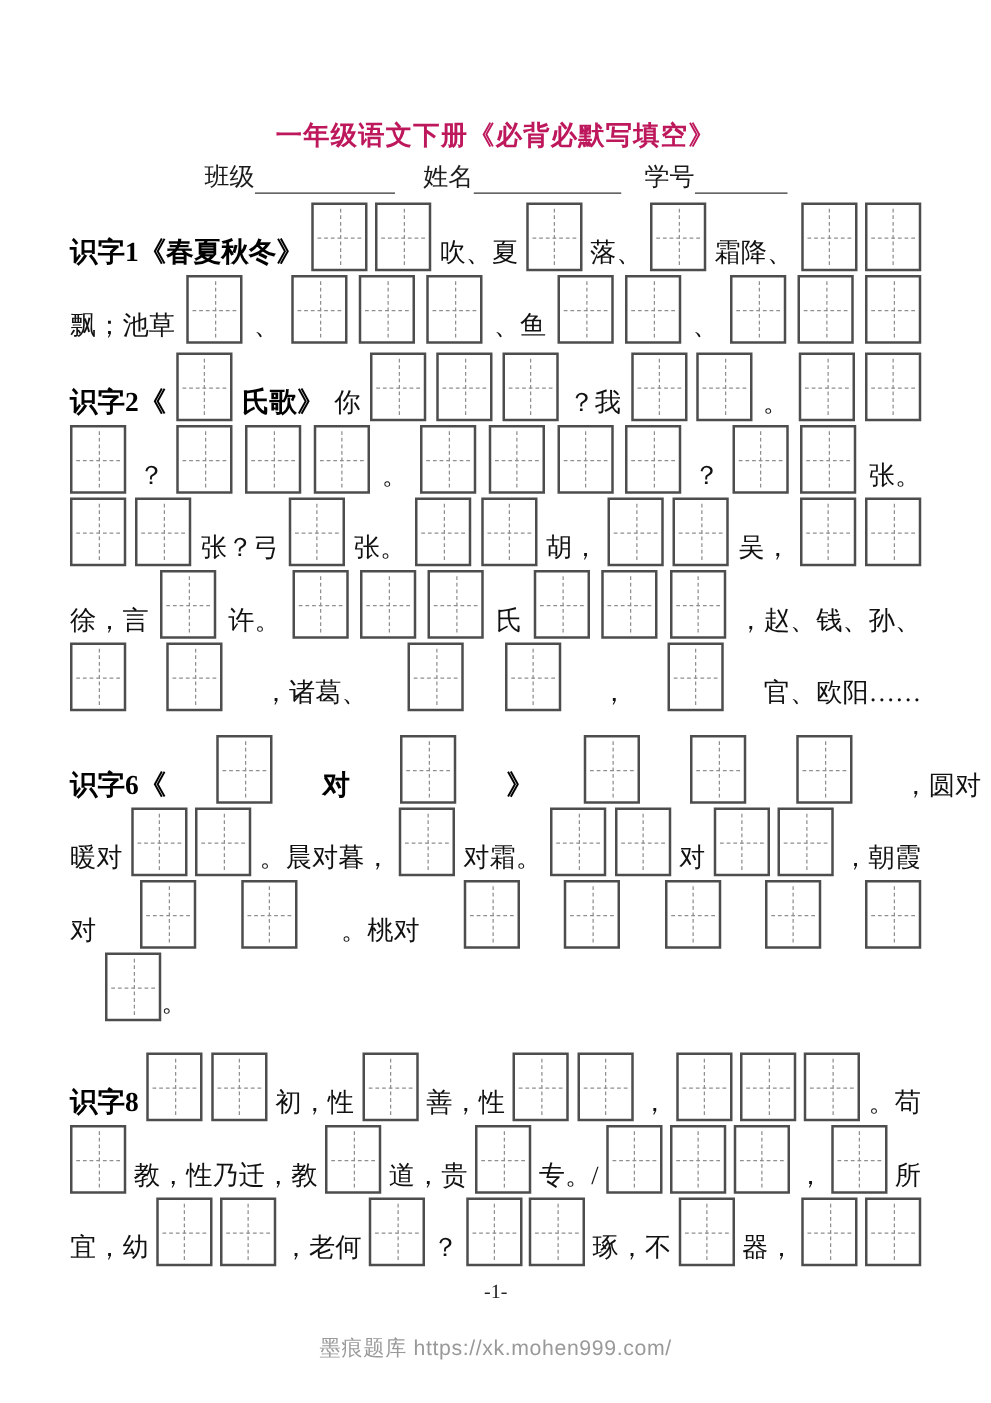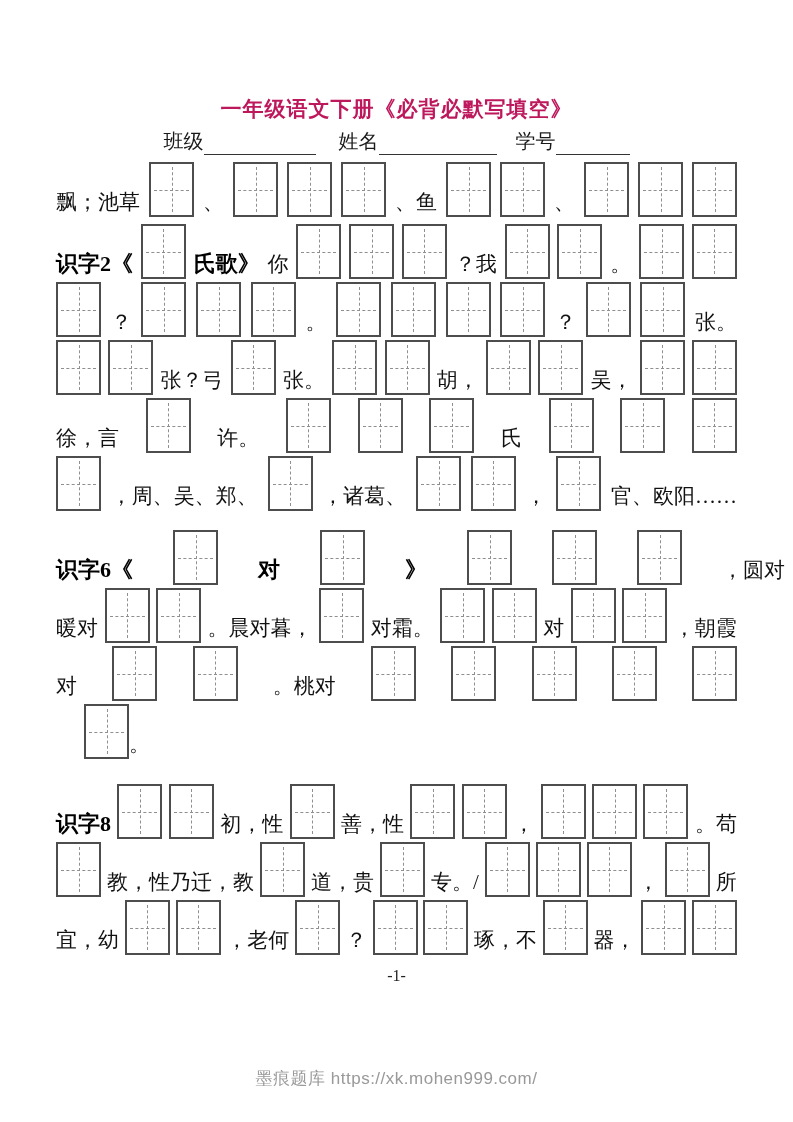--- a/index.html
+++ b/index.html
@@ -118,20 +118,32 @@
     <span class="info-item">
       <span class="info-label">姓名</span><span class="blank blank-name"></span>
     </span>
     <span class="info-item">
       <span class="info-label">学号</span><span class="blank blank-id"></span>
     </span>
   </div>
 
   <div class="rows" id="rows">
       <div class="row fill">
+        <span class="lbl">识字1《春夏秋冬》</span>
+        <div class="box"></div>
+        <div class="box"></div>
+        <span class="txt">吹、夏</span>
+        <div class="box"></div>
+        <span class="txt">落、</span>
+        <div class="box"></div>
+        <span class="txt">霜降、</span>
+        <div class="box"></div>
+        <div class="box"></div>
+      </div>
+      <div class="row fill">
         <span class="txt">飘；池草</span>
         <div class="box"></div>
         <span class="txt">、</span>
         <div class="box"></div>
         <div class="box"></div>
         <div class="box"></div>
         <span class="txt">、鱼</span>
         <div class="box"></div>
         <div class="box"></div>
         <span class="txt">、</span>
@@ -189,24 +201,24 @@
         <span class="txt">徐，言</span>
         <div class="box"></div>
         <span class="txt">许。</span>
         <div class="box"></div>
         <div class="box"></div>
         <div class="box"></div>
         <span class="txt">氏</span>
         <div class="box"></div>
         <div class="box"></div>
         <div class="box"></div>
-      </div>
-      <div class="row fill">
-        <div class="box"></div>
-        <span class="txt">，周、吴、郑、</span>
+        <span class="txt">，赵、钱、孙、</span>
+      </div>
+      <div class="row fill">
+        <div class="box"></div>
         <div class="box"></div>
         <span class="txt">，诸葛、</span>
         <div class="box"></div>
         <div class="box"></div>
         <span class="txt">，</span>
         <div class="box"></div>
         <span class="txt">官、欧阳……</span>
       </div>
       <div class="row fill" style="margin-top: 18px; gap: 40px;">
         <span class="lbl">识字6《</span>

